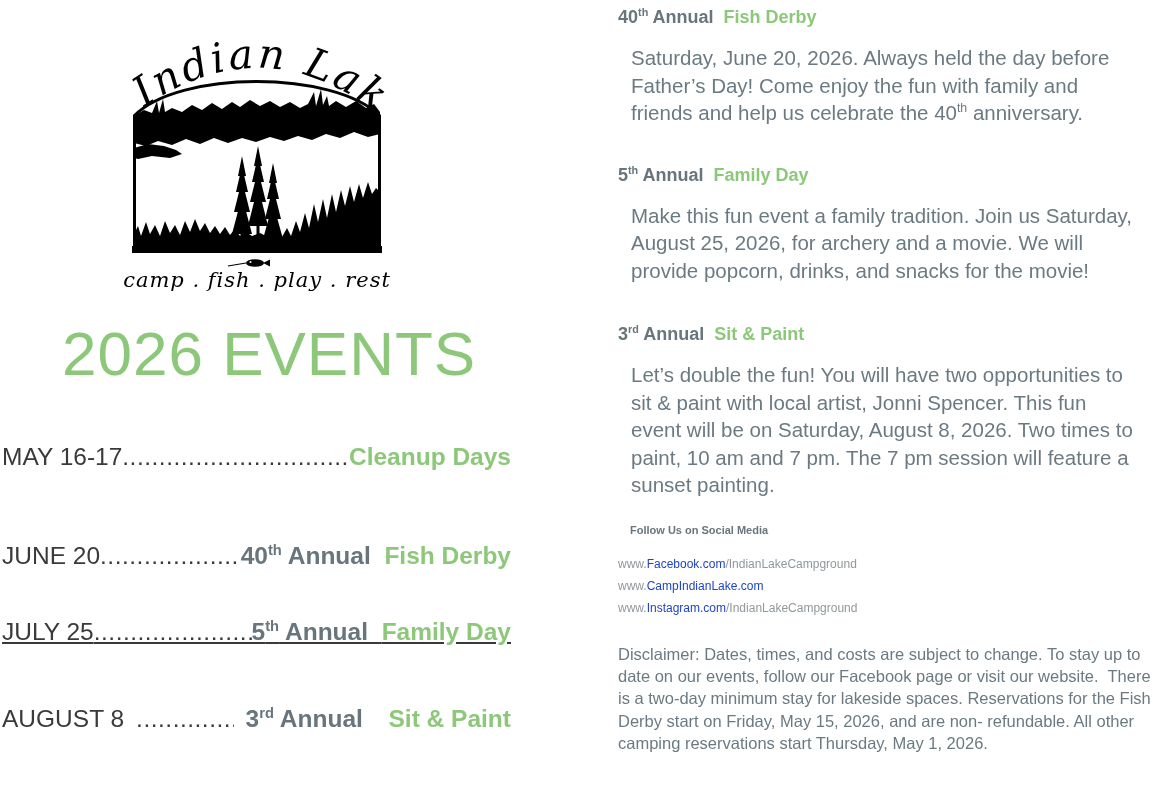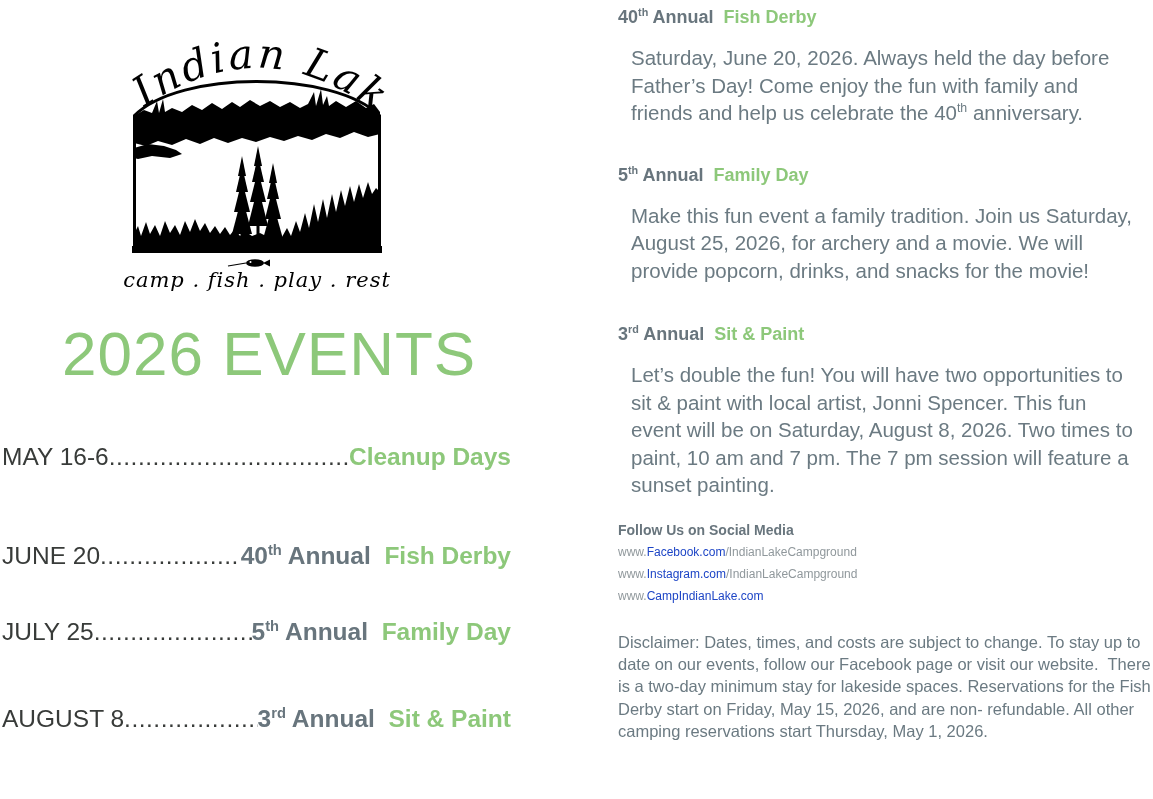--- a/index.html
+++ b/index.html
@@ -15,31 +15,31 @@
     font-size:62px;font-weight:400;letter-spacing:1px;color:var(--green);white-space:nowrap;
   }
   .sched-row{
     position:absolute;left:2px;width:509px;display:flex;align-items:baseline;
     font-size:24.5px;color:var(--dark);white-space:nowrap;
   }
   .sched-row .date{flex:0 0 auto;}
   .sched-row .dots{flex:1 1 auto;min-width:0;overflow:hidden;letter-spacing:0.5px;}
   .sched-row .annual{flex:0 0 auto;font-weight:bold;color:var(--slate);white-space:pre;}
   .sched-row .event{flex:0 0 auto;font-weight:bold;color:var(--green);}
-  .row-1{top:443px;} .row-2{top:542px;} .row-3{top:618px;} .row-4{top:705px;}
+  .row-1{top:443px;} .row-2{top:542px;} .row-3{top:618px;text-decoration:underline;} .row-4{top:705px;gap:12px;}
   
   .right-col{position:absolute;left:618px;top:4px;width:535px;color:var(--body);}
   .sec-head{margin:0;font-size:18px;font-weight:bold;line-height:27px;}
   .sec-head .annual{color:var(--slate);white-space:pre;}
   .sec-head .event{color:var(--green);}
   .sec-body{margin:13px;font-size:20.5px;line-height:27.5px;}
   .sec-2{margin-top:35px;} .sec-3{margin-top:37px;}
   .sup{font-size:60%;vertical-align:super;line-height:0;}
   .social{margin-top:20px;}
-  .social-head{margin:0;font-size:14px;font-weight:bold;line-height:22px;color:var(--slate);}
+  .social-head{margin:12px;font-size:11px;font-weight:bold;line-height:22px;color:var(--slate);}
   .link-line{font-size:12px;line-height:22px;white-space:nowrap;}
   .link-line .lg{color:var(--linkgray);}
   .link-line .lb{color:var(--blue);text-decoration:none;cursor:pointer;}
   .disclaimer{margin:24px 0 0 0;font-size:16.5px;line-height:22.4px;white-space:pre-wrap;}
   
   .page{
     --green:#8dc87a; --slate:#68757d; --body:#6b7a82; --dark:#383b39;
     --blue:#1d45c6; --linkgray:#90989c; --ink:#000000;
   }
 </style>
@@ -94,21 +94,21 @@
         <circle cx="126.5" cy="256" r="1" fill="#fff"></circle>
       </g>
 
       <text x="133" y="281" text-anchor="middle" style="font-family:'DejaVu Serif',serif;font-style:italic;font-size:21px;letter-spacing:1px;fill:#000;">camp . fish . play . rest</text>
     </svg>
   </div>
 
   <h1 class="events-title">2026 EVENTS</h1>
 
   <div class="sched-row row-1">
-    <span class="date">MAY 16-6</span>
+    <span class="date">MAY 16-17</span>
       <span class="dots">............................................................</span>
       <span class="annual"><span></span><span class="sup"></span><span></span></span>
       <span class="event">Cleanup Days</span>
   </div>
   <div class="sched-row row-2">
     <span class="date">JUNE 20</span>
       <span class="dots">............................................................</span>
       <span class="annual"><span>40</span><span class="sup">th</span><span> Annual  </span></span>
       <span class="event">Fish Derby</span>
   </div>
@@ -138,20 +138,20 @@
     </div>
 
     <div class="sec sec-3">
       <h2 class="sec-head"><span class="annual"><span>3</span><span class="sup">rd</span><span> Annual  </span></span><span class="event">Sit &amp; Paint</span></h2>
       <p class="sec-body"><span>Let’s double the fun! You will have two opportunities to sit &amp; paint with local artist, Jonni Spencer. This fun event will be on Saturday, August 8, 2026. Two times to paint, 10 am and 7 pm. The 7 pm session will feature a sunset painting.</span><span class="sup"></span><span></span></p>
     </div>
 
     <div class="social">
       <h3 class="social-head">Follow Us on Social Media</h3>
       <div class="link-line"><span class="lg">www.</span><a class="lb">Facebook.com</a><span class="lg">/IndianLakeCampground</span></div>
+      <div class="link-line"><span class="lg">www.</span><a class="lb">CampIndianLake.com</a><span class="lg"></span></div>
       <div class="link-line"><span class="lg">www.</span><a class="lb">Instagram.com</a><span class="lg">/IndianLakeCampground</span></div>
-      <div class="link-line"><span class="lg">www.</span><a class="lb">CampIndianLake.com</a><span class="lg"></span></div>
     </div>
 
     <p class="disclaimer">Disclaimer: Dates, times, and costs are subject to change. To stay up to date on our events, follow our Facebook page or visit our website.  There is a two-day minimum stay for lakeside spaces. Reservations for the Fish Derby start on Friday, May 15, 2026, and are non- refundable. All other camping reservations start Thursday, May 1, 2026.</p>
   </div>
 
 </div>
 
 </body></html>

